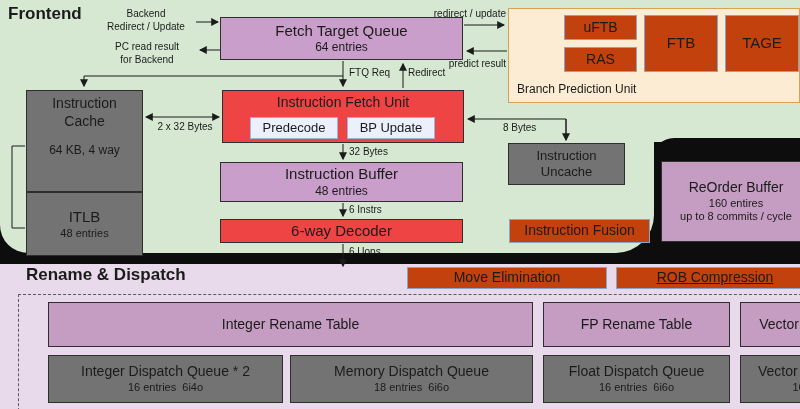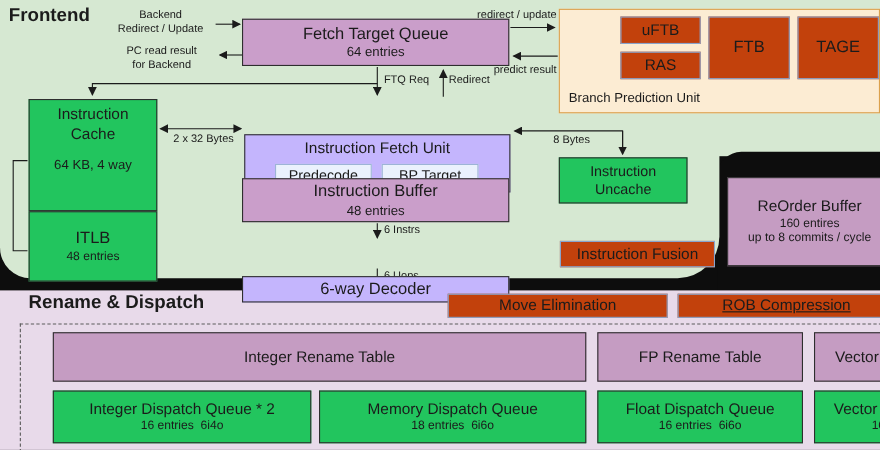--- a/index.html
+++ b/index.html
@@ -9,22 +9,22 @@
   #green-top{left:0;top:0;width:800px;height:142px;background:#d6e8d2;}
   #black-notch{left:652px;top:138px;width:148px;height:126px;background:#0d0d0d;border-radius:22px 0 0 0;}
   #green-main{left:0;top:0;width:654px;height:253px;background:#d6e8d2;border-radius:0 0 38px 28px;}
   #purple-panel{left:0;top:264px;width:800px;height:145px;background:#e8daea;}
   #connectors{left:0;top:0;width:800px;height:409px;pointer-events:none;}
 
   .box{position:absolute;border:1px solid #2e2e2e;display:flex;flex-direction:column;
        align-items:center;justify-content:center;text-align:center;box-sizing:border-box;line-height:1.25;}
   .mauve{background:#ca9eca;}
   .rose{background:#c59cc2;}
-  .orange{background:#22c55e;}
-  .blue{background:#c4b5fd;margin-top:32px;}
+  .orange{background:#737373;}
+  .blue{background:#ef4444;}
   .chip{background:#c2410c;border:1px solid #89a4cc;margin-left:44px;}
   .chip-light{background:#eaf1fd;border:1px solid #9db4d6;}
   .bpu{background:#fcecd3;border:1px solid #dba14d;}
   .abs{position:absolute;}
   .t17b{font-size:17px;font-weight:bold;}
   .t15{font-size:15px;} .t14{font-size:14px;} .t13{font-size:13px;}
   .t12{font-size:12px;} .t11{font-size:11px;}
   .elabel{position:absolute;font-size:10px;color:#1b1b1b;line-height:1.25;}
   .ctr{text-align:center;} .rgt{text-align:right;}
   .pre{white-space:pre;}
@@ -104,21 +104,21 @@
   </div>
 
   <div class="box orange" style="left:26px;top:192px;width:117px;height:64px;">
     <div class="t15">ITLB</div>
     <div class="t11">48 entries</div>
   </div>
 
   <div class="box blue" style="left:222px;top:90px;width:242px;height:53px;justify-content:flex-start;">
     <div class="t14" style="margin-top:3px;">Instruction Fetch Unit</div>
     <div class="box chip-light t13" style="left:27px;top:26px;width:88px;height:22px;">Predecode</div>
-    <div class="box chip-light t13" style="left:124px;top:26px;width:88px;height:22px;">BP Target</div>
+    <div class="box chip-light t13" style="left:124px;top:26px;width:88px;height:22px;">BP Update</div>
   </div>
 
   <div class="box orange" style="left:508px;top:143px;width:117px;height:42px;">
     <div class="t13">Instruction</div>
     <div class="t13">Uncache</div>
   </div>
 
   <div class="box mauve" style="left:220px;top:162px;width:243px;height:40px;">
     <div class="t15">Instruction Buffer</div>
     <div class="t12">48 entries</div>

